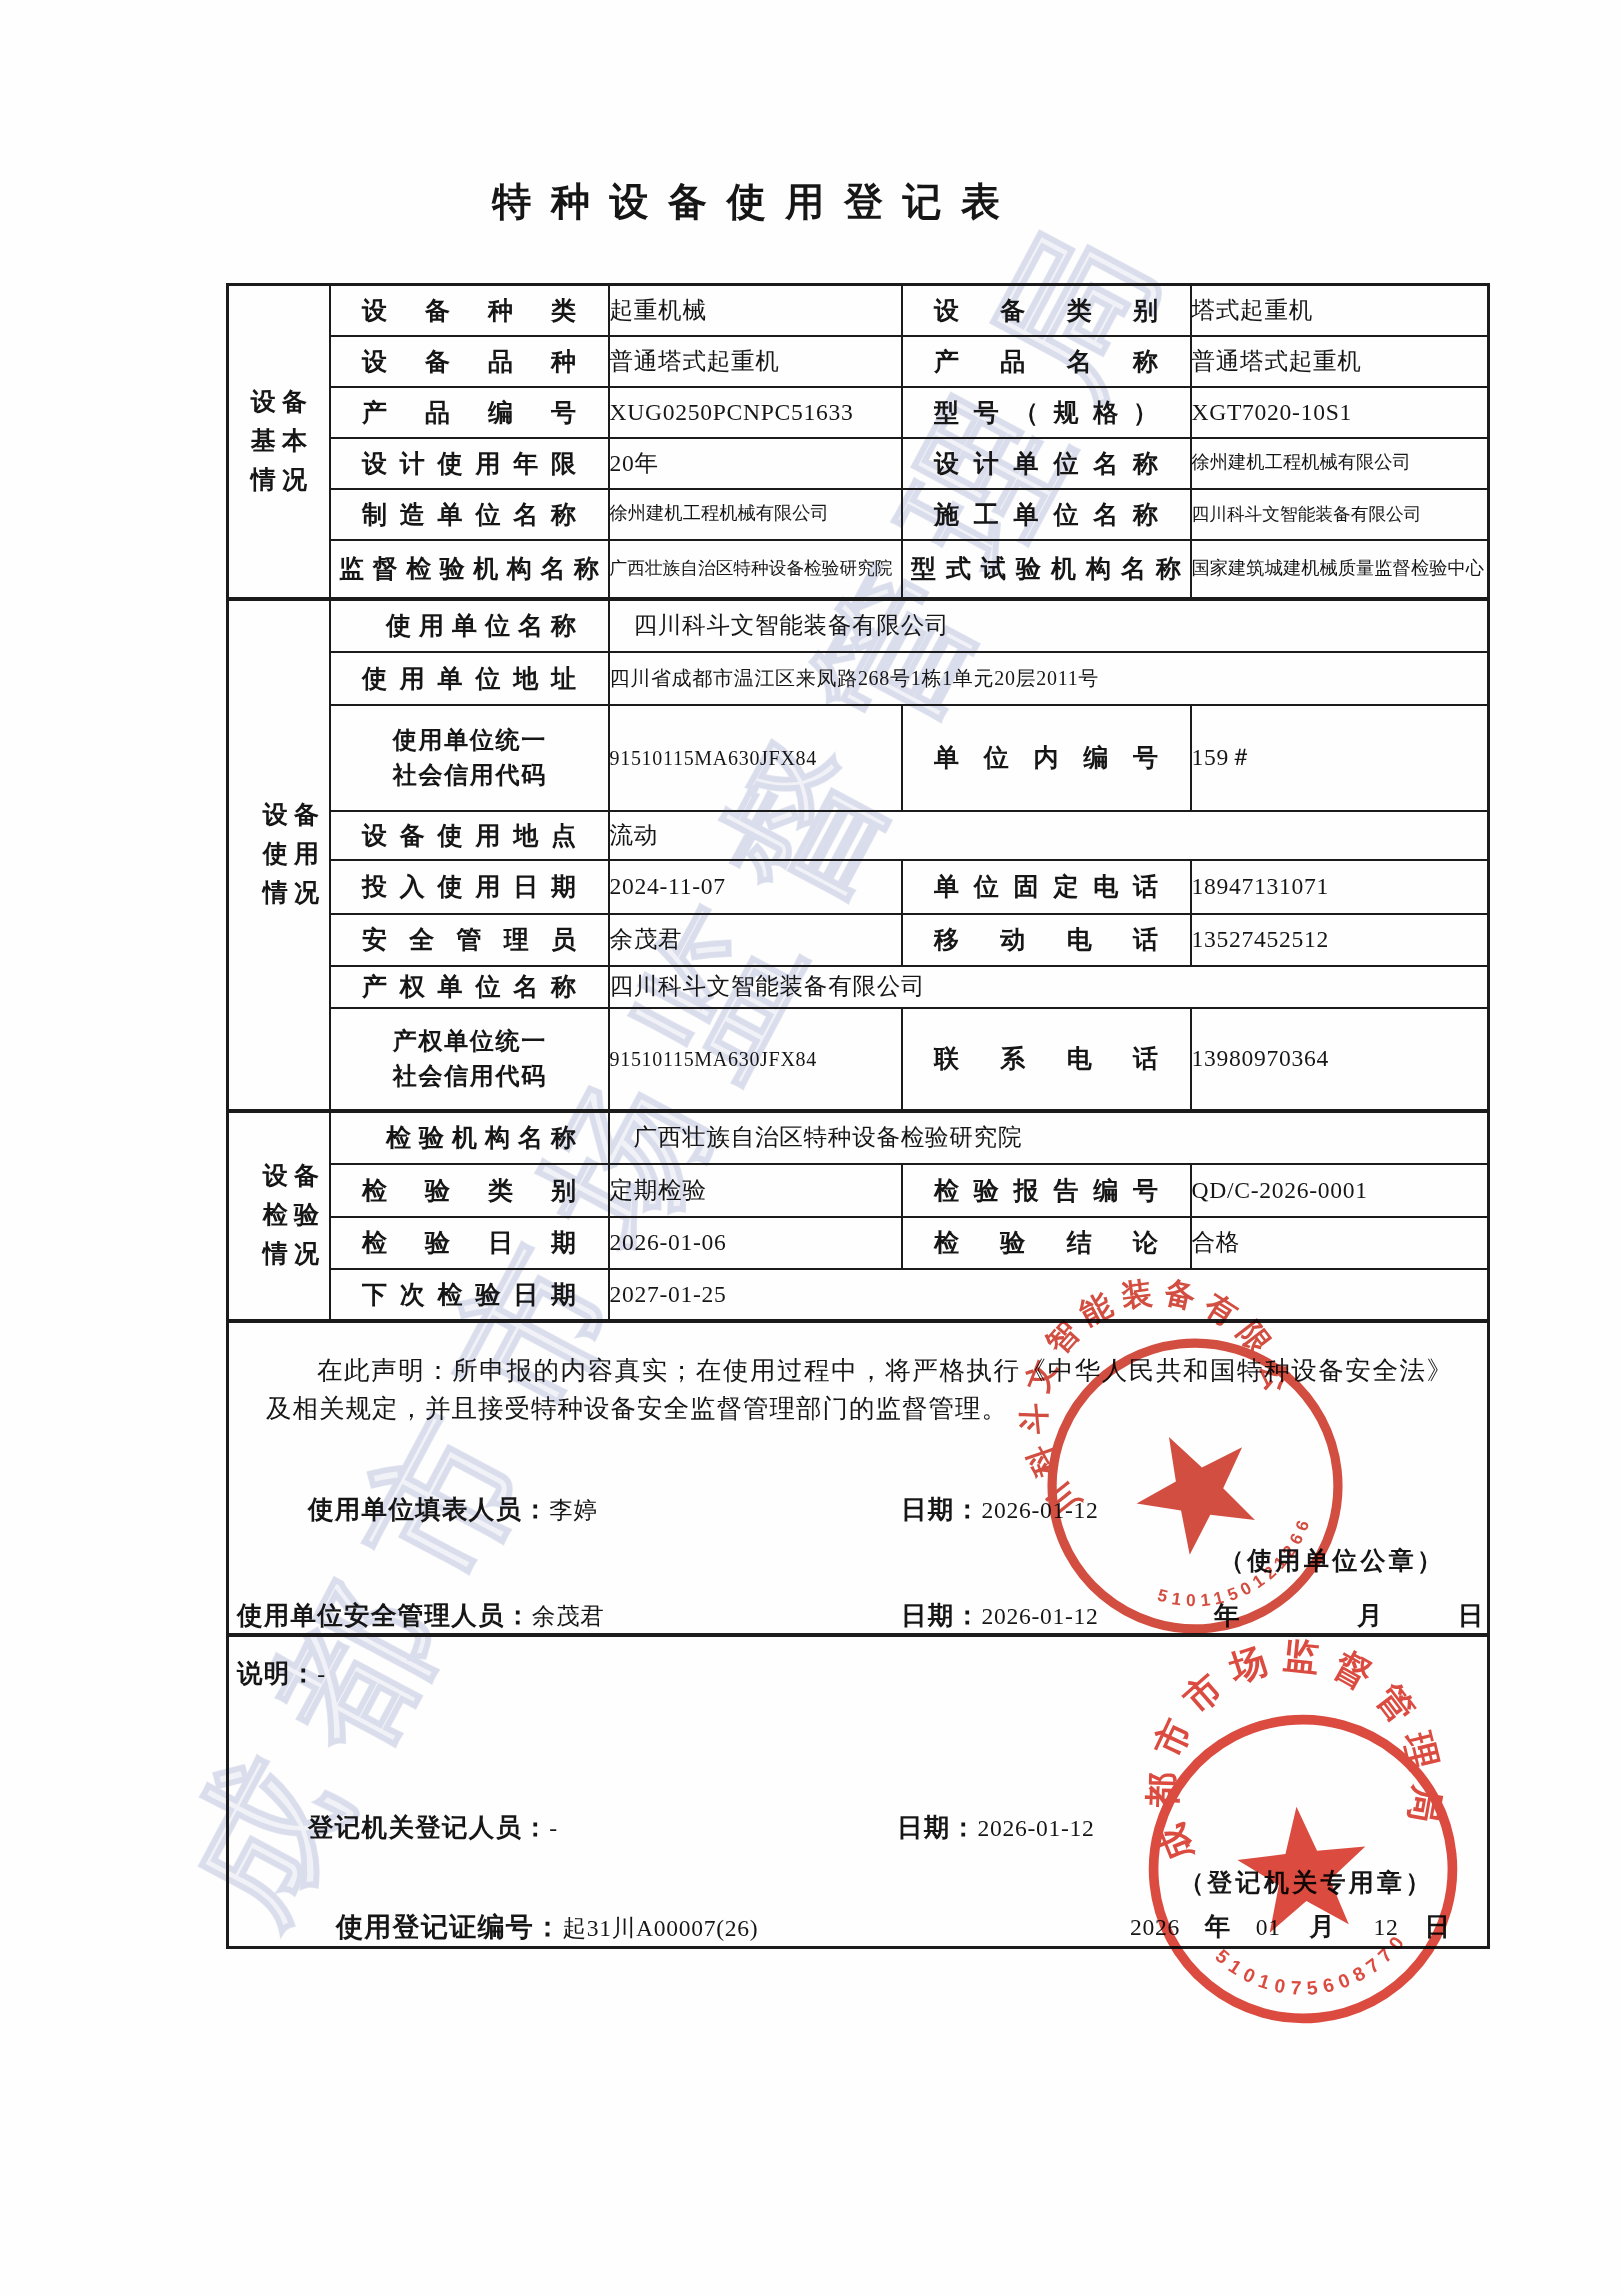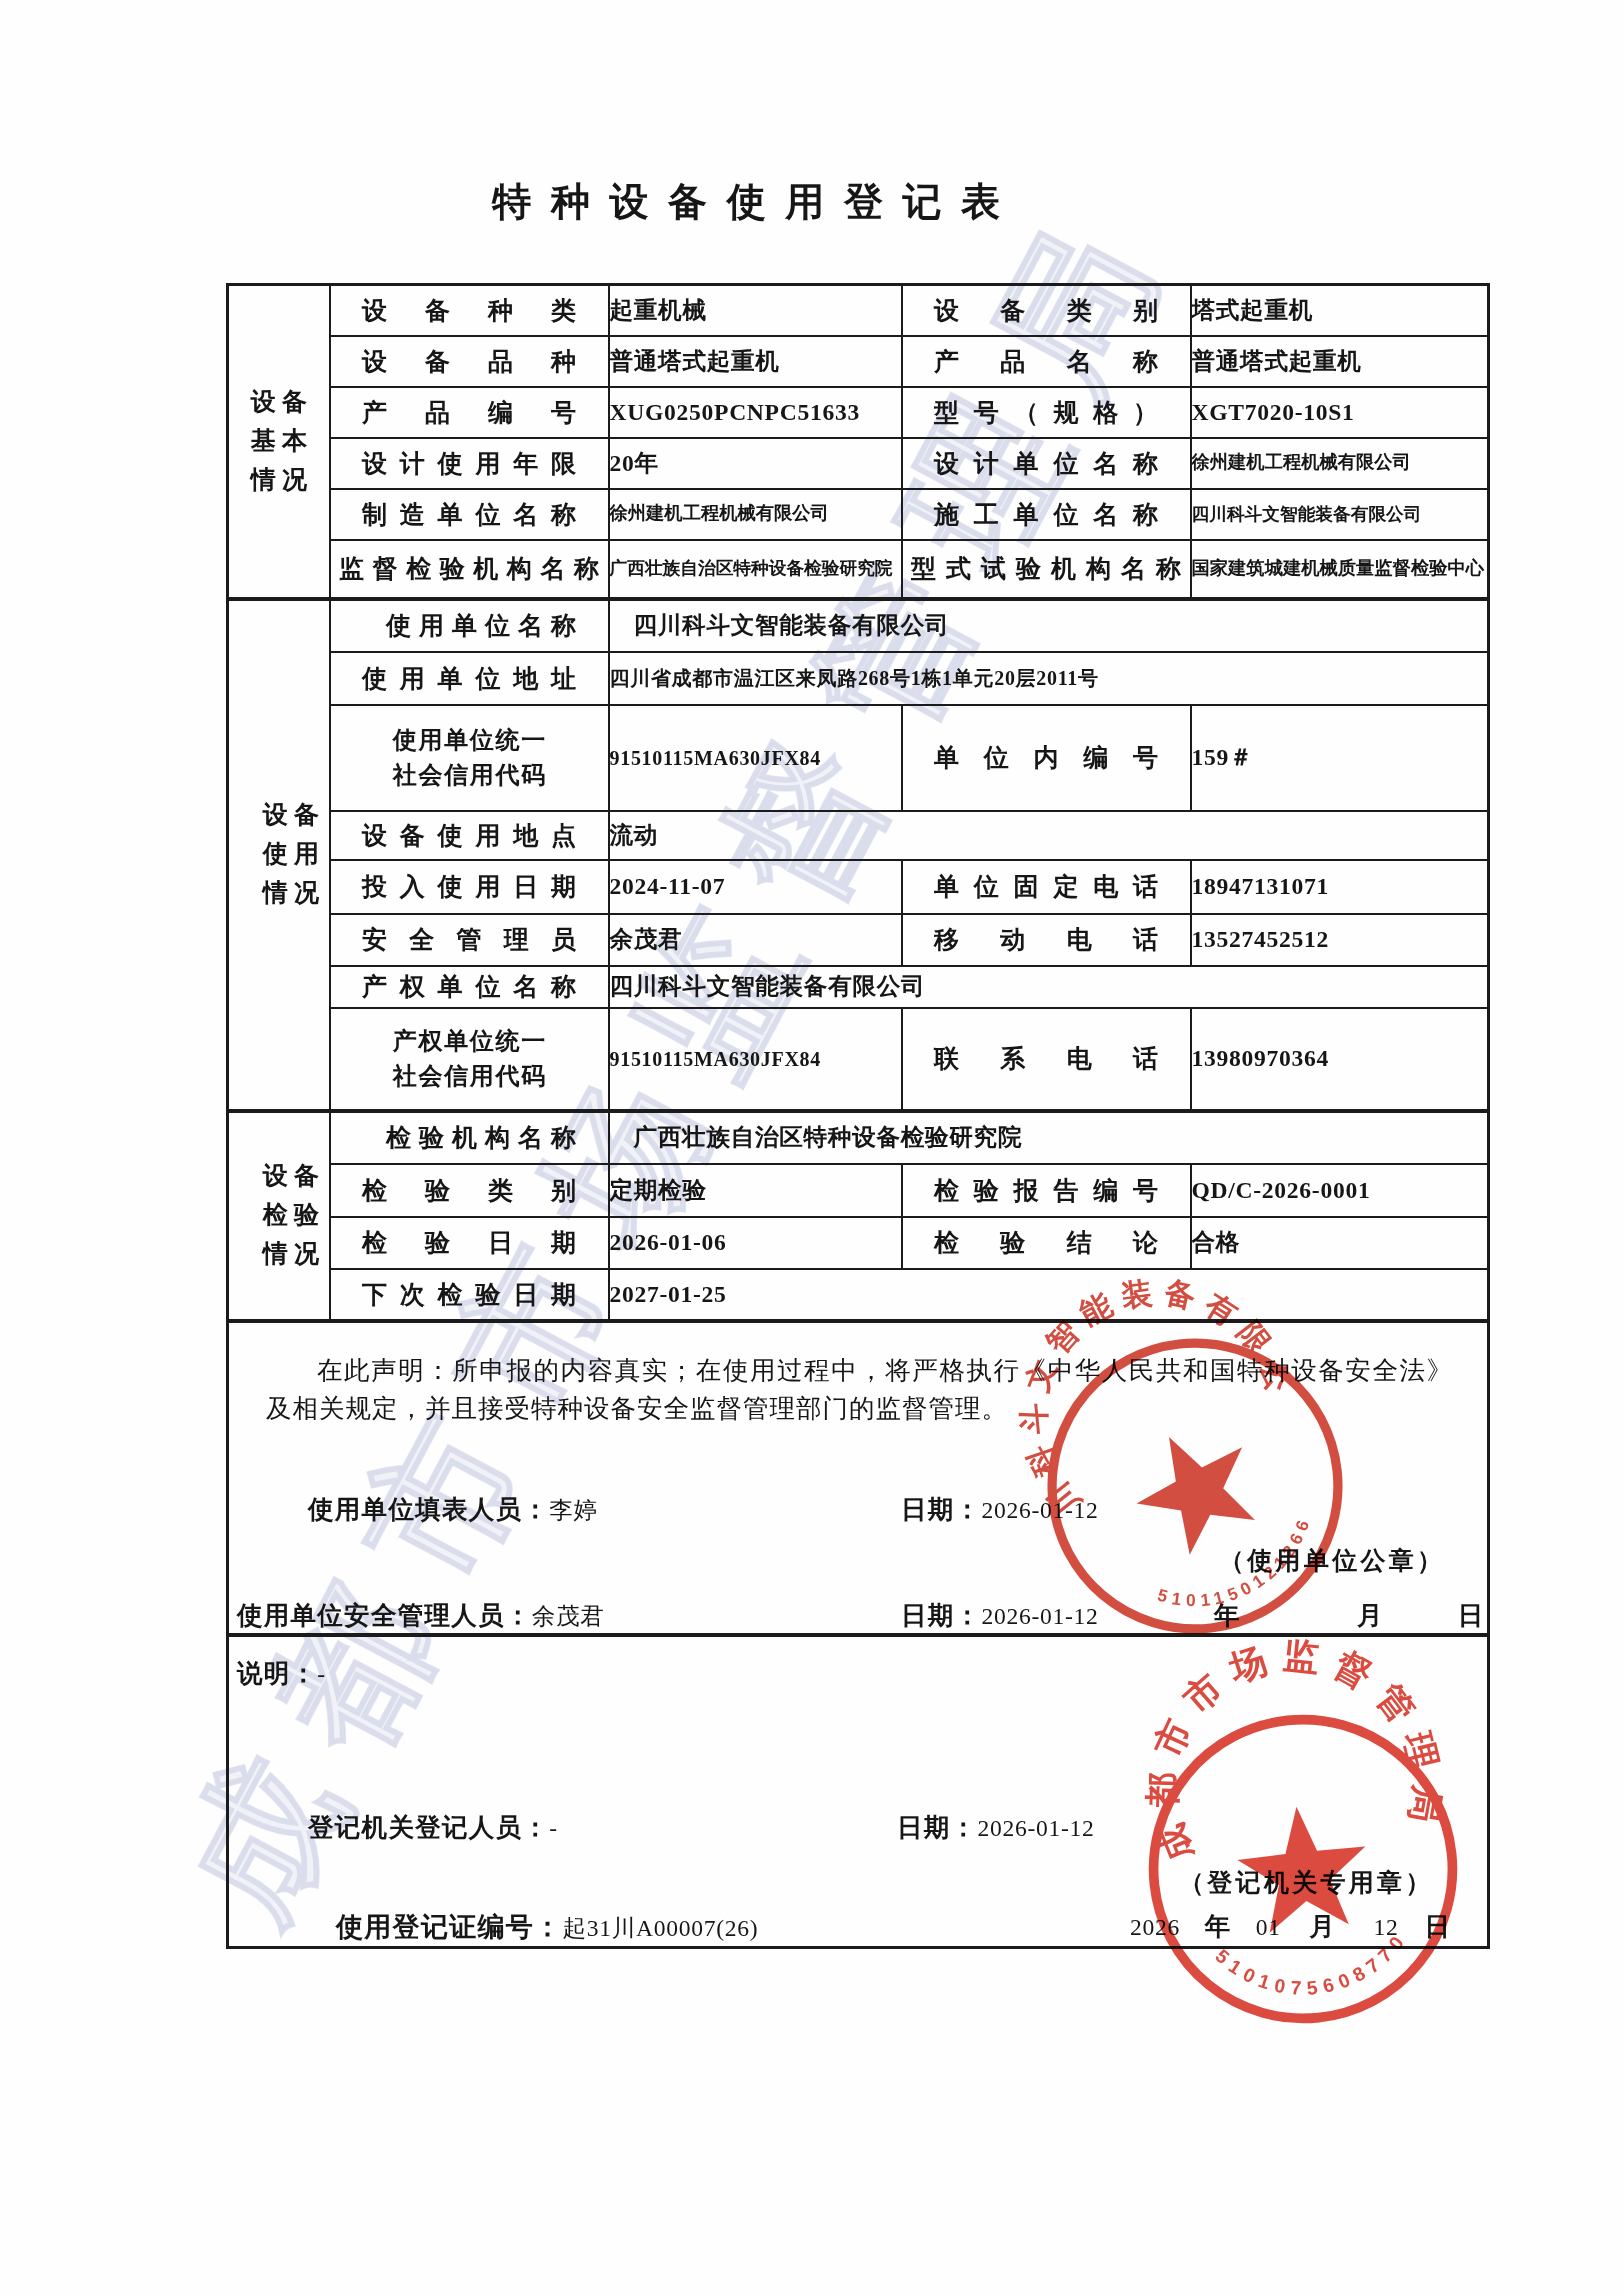--- a/index.html
+++ b/index.html
@@ -27,21 +27,21 @@
   .rb5{height:54px}.rb6{height:52px}.rb7{height:42px}.rb8{height:103px}
   .rc{height:53px}.rc3{height:52px}.rc4{height:52px}
   .rdecl{height:314px}.rnotes{height:313px}
   
   .vhdr div{width:2.25em;margin:0 auto;font-size:25px;font-weight:700;line-height:1.55;
     word-break:break-all;text-align:justify;text-align-last:justify;}
   .lbl div{width:calc(100% - 63px);margin:0 auto;font-size:25px;font-weight:700;
     text-align:justify;text-align-last:justify;}
   .lbl.wide div{width:calc(100% - 17px);}
   .lbl.two div{width:6.35em;font-size:24px;line-height:1.45;word-break:break-all;}
-  .val{text-align:left;padding:3.9px 10.5px;font-size:23.6px;letter-spacing:0.7px;line-height:1.3;font-weight:bold;}
+  .val{text-align:left;padding:3.9px 10.5px;font-size:23.6px;letter-spacing:0.7px;line-height:1.3;}
   .val.md{font-size:20px;}
   .val.sm{font-size:18.3px;letter-spacing:0;line-height:1.3;}
   .val.sm2{font-size:17.7px;letter-spacing:0;line-height:1.3;}
   
   td.free{position:relative;vertical-align:top;}
   .decl-p{position:absolute;left:37px;right:34px;top:29px;font-size:25.5px;line-height:1.5;
     text-indent:2em;letter-spacing:1px;text-align:justify;font-weight:500;}
   .line{position:absolute;white-space:nowrap;font-size:25.5px;}
   .line .fl{font-weight:700;letter-spacing:1.3px;}
   .line .fv{font-size:23.6px;letter-spacing:0.7px;}

